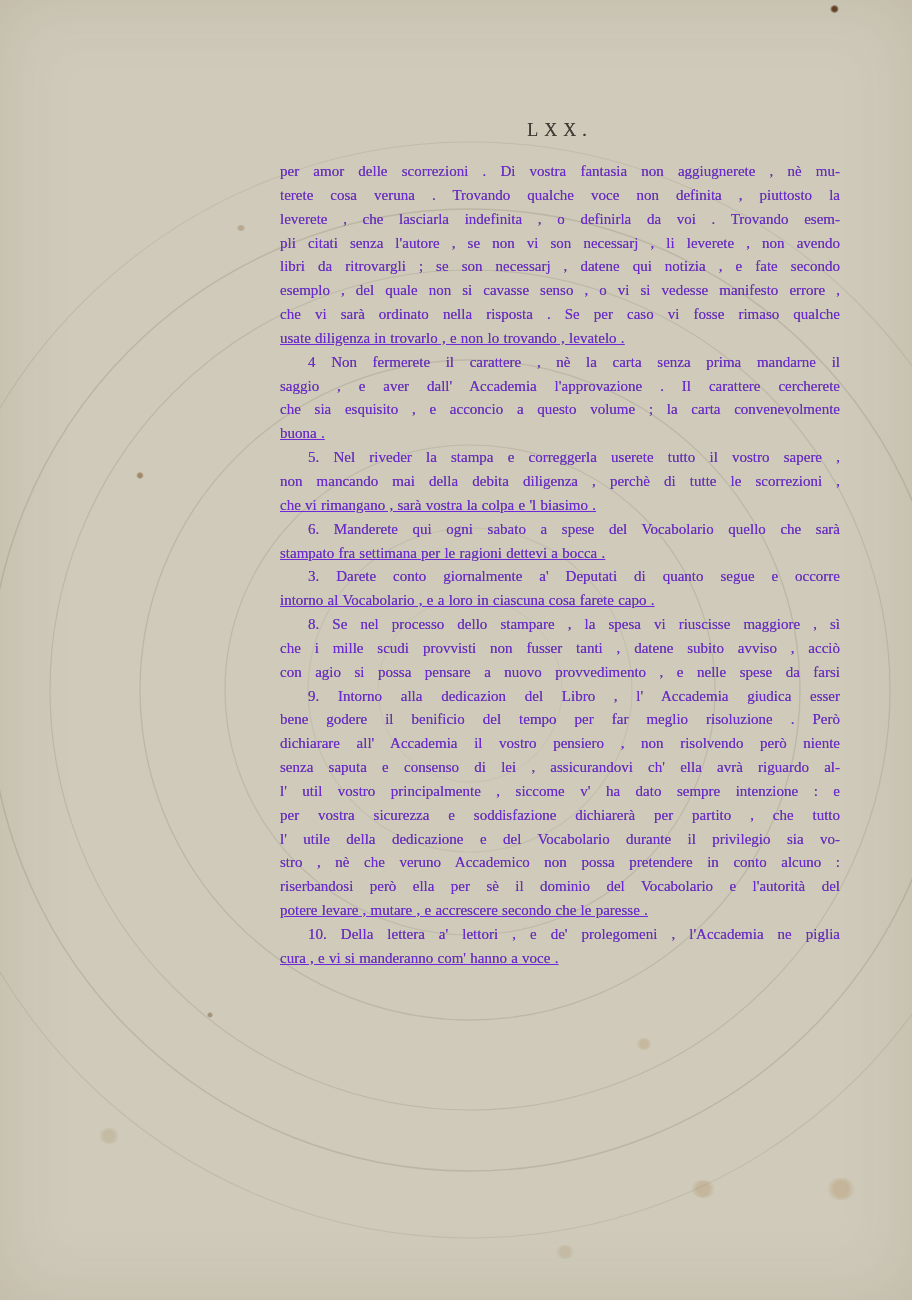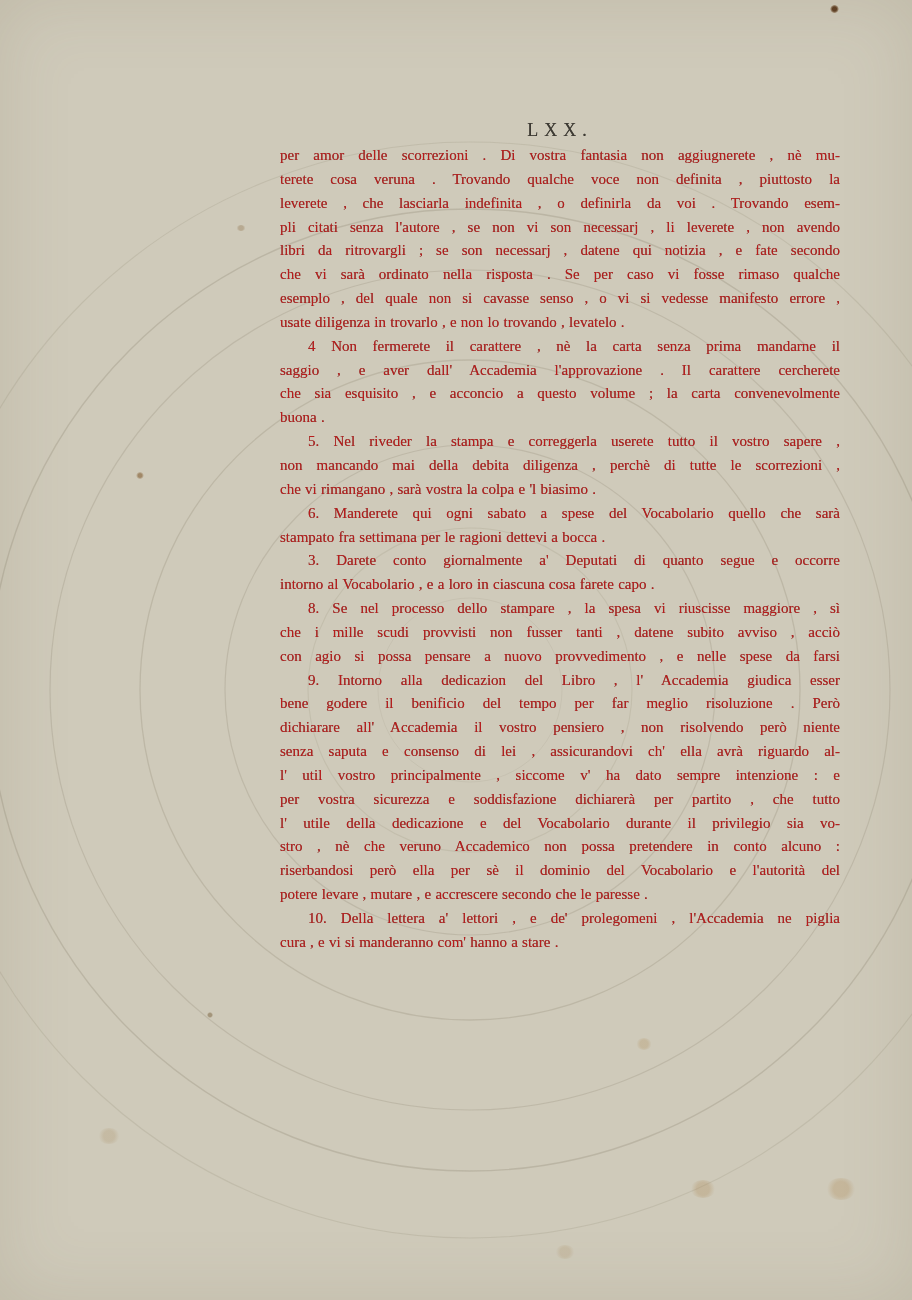--- a/index.html
+++ b/index.html
@@ -33,35 +33,35 @@
     position: absolute;
     left: 280px; top: 120px; width: 560px;
     text-align: center;
     font-size: 18px;
     letter-spacing: 6px;
     color: #3d3a33;
     text-shadow: 0 0 0.6px rgba(61,58,51,0.7);
   }
   .textblock {
     position: absolute;
-    left: 280px; top: 144px; width: 560px;
+    left: 280px; top: 160px; width: 560px;
     font-size: 15px;
     line-height: 23.85px;
-    color: #b91c1c;
+    color: #6d28d9;
     text-shadow: 0 0 0.6px rgba(60,55,45,0.65);
     word-spacing: 0.5px;
   }
   .para { margin: 0; }
   .line {
     height: 23.85px;
     overflow: hidden;
     text-align: justify;
     text-align-last: justify;
   }
-  .line.last { text-align: left; text-align-last: left; }
+  .line.last { text-align: left; text-align-last: left; text-decoration: underline; }
   .line.indent { text-indent: 28px; }
   .stain { position: absolute; border-radius: 50%; pointer-events: none; }
   .s1 { left: 830px; top: 5px;    width: 9px;  height: 8px;  background: radial-gradient(circle, rgba(90,58,30,0.95) 0 35%, rgba(112,78,44,0.5) 60%, transparent 75%); }
   .s2 { left: 136px; top: 472px;  width: 8px;  height: 7px;  background: radial-gradient(circle, rgba(130,92,48,0.6) 0 35%, transparent 75%); }
   .s3 { left: 207px; top: 1012px; width: 6px;  height: 6px;  background: radial-gradient(circle, rgba(120,96,60,0.5) 0 40%, transparent 75%); }
   .s4 { left: 690px; top: 1180px; width: 26px; height: 18px; background: radial-gradient(circle, rgba(172,136,84,0.30) 0 40%, transparent 75%); }
   .s5 { left: 826px; top: 1178px; width: 30px; height: 22px; background: radial-gradient(circle, rgba(176,140,88,0.32) 0 40%, transparent 75%); }
   .s6 { left: 636px; top: 1038px; width: 16px; height: 12px; background: radial-gradient(circle, rgba(176,144,92,0.30) 0 40%, transparent 75%); }
   .s7 { left: 98px;  top: 1128px; width: 22px; height: 16px; background: radial-gradient(circle, rgba(168,140,96,0.25) 0 40%, transparent 75%); }
   .s8 { left: 555px; top: 1245px; width: 20px; height: 14px; background: radial-gradient(circle, rgba(168,138,92,0.22) 0 40%, transparent 75%); }
@@ -86,22 +86,22 @@
 
   <div class="folio">LXX.</div>
 
   <div class="textblock" id="textblock">
       <div class="para">
         <div class="line">per amor delle scorrezioni . Di vostra fantasia non aggiugnerete , nè mu-</div>
         <div class="line">terete cosa veruna . Trovando qualche voce non definita , piuttosto la</div>
         <div class="line">leverete , che lasciarla indefinita , o definirla da voi . Trovando esem-</div>
         <div class="line">pli citati senza l'autore , se non vi son necessarj , li leverete , non avendo</div>
         <div class="line">libri da ritrovargli ; se son necessarj , datene qui notizia , e fate secondo</div>
+        <div class="line">esemplo , del quale non si cavasse senso , o vi si vedesse manifesto errore ,</div>
         <div class="line">che vi sarà ordinato nella risposta . Se per caso vi fosse rimaso qualche</div>
-        <div class="line">esemplo , del quale non si cavasse senso , o vi si vedesse manifesto errore ,</div>
         <div class="line last">usate diligenza in trovarlo , e non lo trovando , levatelo .</div>
       </div>
       <div class="para">
         <div class="line indent">4 Non fermerete il carattere , nè la carta senza prima mandarne il</div>
         <div class="line">saggio , e aver dall' Accademia l'approvazione . Il carattere cercherete</div>
         <div class="line">che sia esquisito , e acconcio a questo volume ; la carta convenevolmente</div>
         <div class="line last">buona .</div>
       </div>
       <div class="para">
         <div class="line indent">5. Nel riveder la stampa e correggerla userete tutto il vostro sapere ,</div>
@@ -128,21 +128,21 @@
         <div class="line">senza saputa e consenso di lei , assicurandovi ch' ella avrà riguardo al-</div>
         <div class="line">l' util vostro principalmente , siccome v' ha dato sempre intenzione : e</div>
         <div class="line">per vostra sicurezza e soddisfazione dichiarerà per partito , che tutto</div>
         <div class="line">l' utile della dedicazione e del Vocabolario durante il privilegio sia vo-</div>
         <div class="line">stro , nè che veruno Accademico non possa pretendere in conto alcuno :</div>
         <div class="line">riserbandosi però ella per sè il dominio del Vocabolario e l'autorità del</div>
         <div class="line last">potere levare , mutare , e accrescere secondo che le paresse .</div>
       </div>
       <div class="para">
         <div class="line indent">10. Della lettera a' lettori , e de' prolegomeni , l'Accademia ne piglia</div>
-        <div class="line last">cura , e vi si manderanno com' hanno a stare .</div>
+        <div class="line last">cura , e vi si manderanno com' hanno a voce .</div>
       </div>
     </div>
 
   <div class="stain s1"></div>
   <div class="stain s2"></div>
   <div class="stain s3"></div>
   <div class="stain s4"></div>
   <div class="stain s5"></div>
   <div class="stain s6"></div>
   <div class="stain s7"></div>

